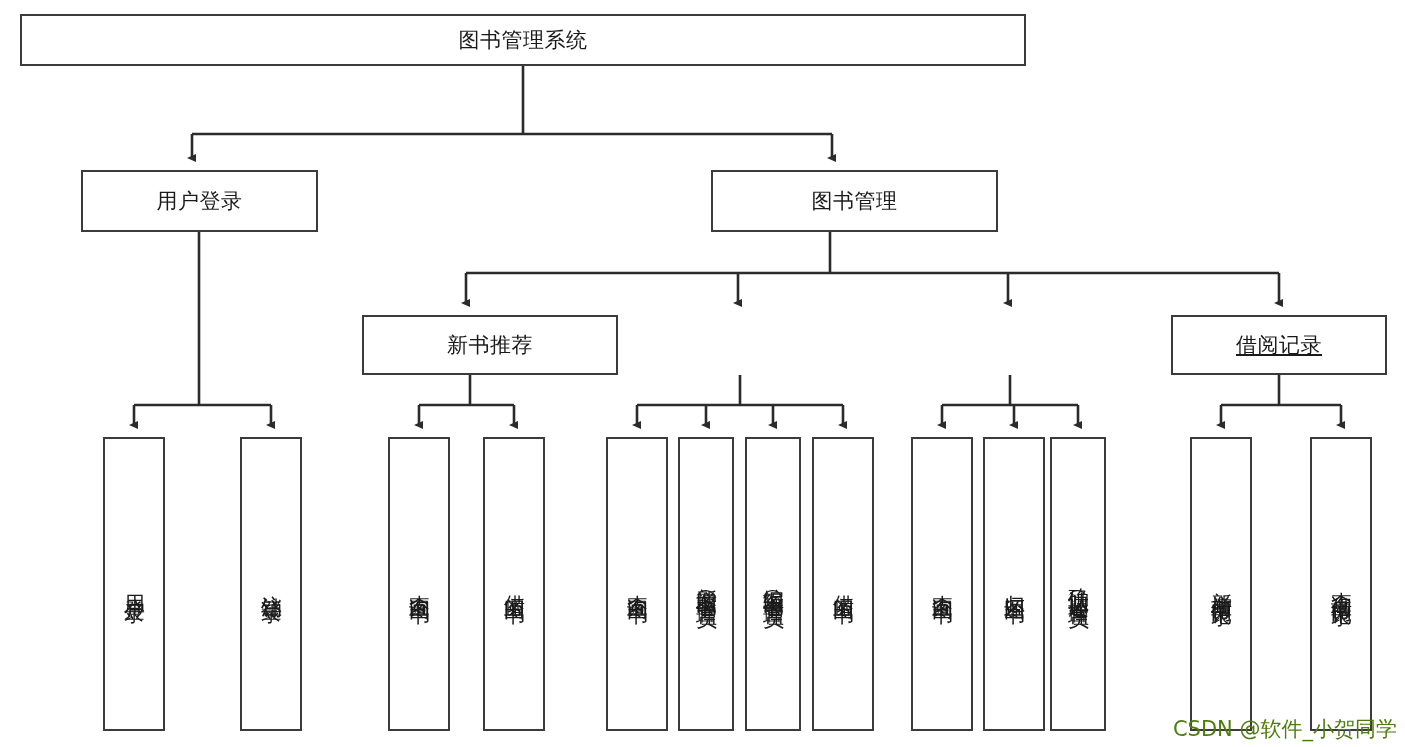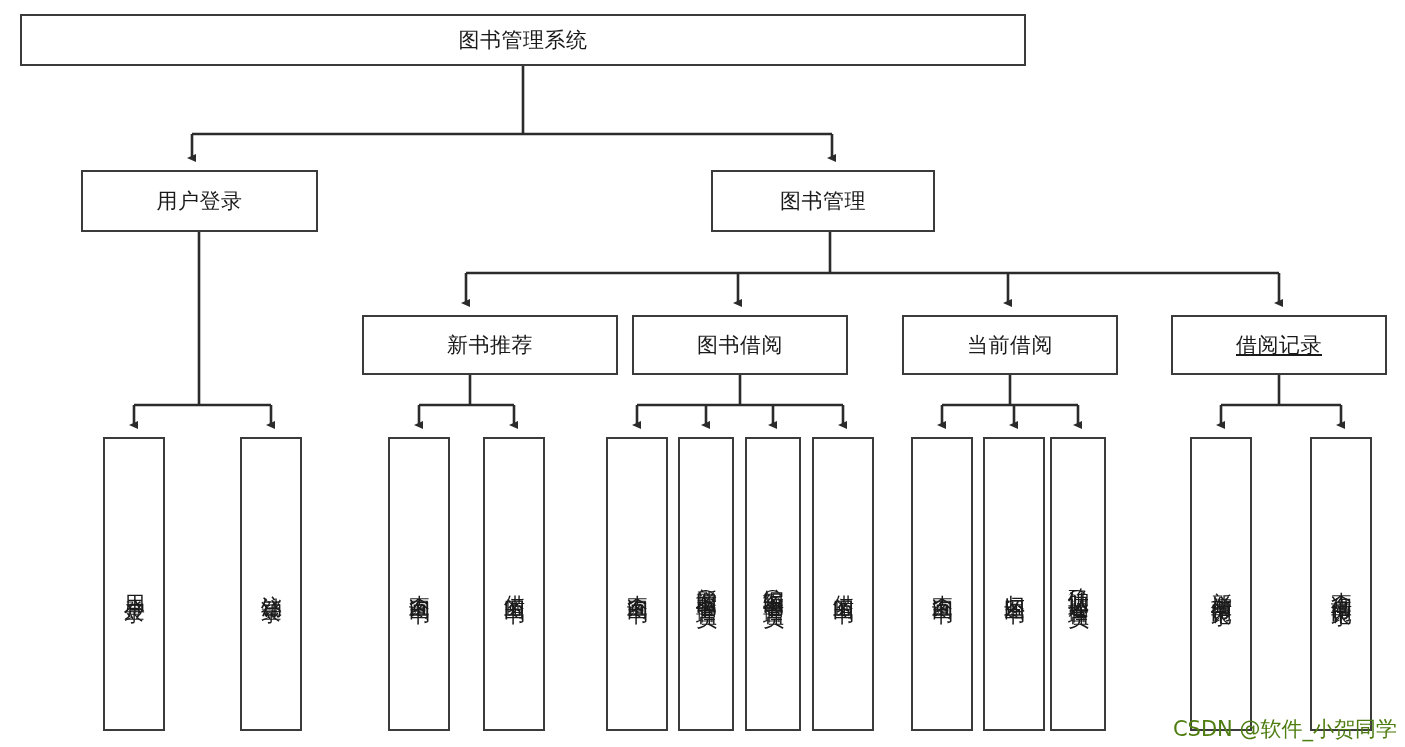--- a/index.html
+++ b/index.html
@@ -138,33 +138,27 @@
     </g>
   </svg>
 
   <div class="node horiz root" style="left:20px; top:14px; width:1006px; height:52px;">
     <span class="label">图书管理系统</span>
   </div>
 
   <div class="node horiz" style="left:81px; top:170px; width:237px; height:62px;">
     <span class="label">用户登录</span>
   </div>
-  <div class="node horiz" style="left:711px; top:170px; width:224px; height:62px;">
+  <div class="node horiz" style="left:711px; top:170px; width:287px; height:62px;">
     <span class="label">图书管理</span>
   </div>
 
   <div class="node horiz" style="left:362px; top:315px; width:256px; height:60px;">
     <span class="label">新书推荐</span>
   </div>
-  <div class="node horiz" style="left:632px; top:315px; width:216px; height:60px;">
-    <span class="label">图书借阅</span>
-  </div>
-  <div class="node horiz" style="left:902px; top:315px; width:216px; height:60px;">
-    <span class="label">当前借阅</span>
-  </div>
   <div class="node horiz" style="left:1171px; top:315px; width:216px; height:60px;text-decoration:underline;">
     <span class="label">借阅记录</span>
   </div>
 
   <div class="node vert" style="left:103px; top:437px; width:62px; height:294px;">
     <span class="label">用户登录</span>
   </div>
   <div class="node vert" style="left:240px; top:437px; width:62px; height:294px;">
     <span class="label">注销登录</span>
   </div>

